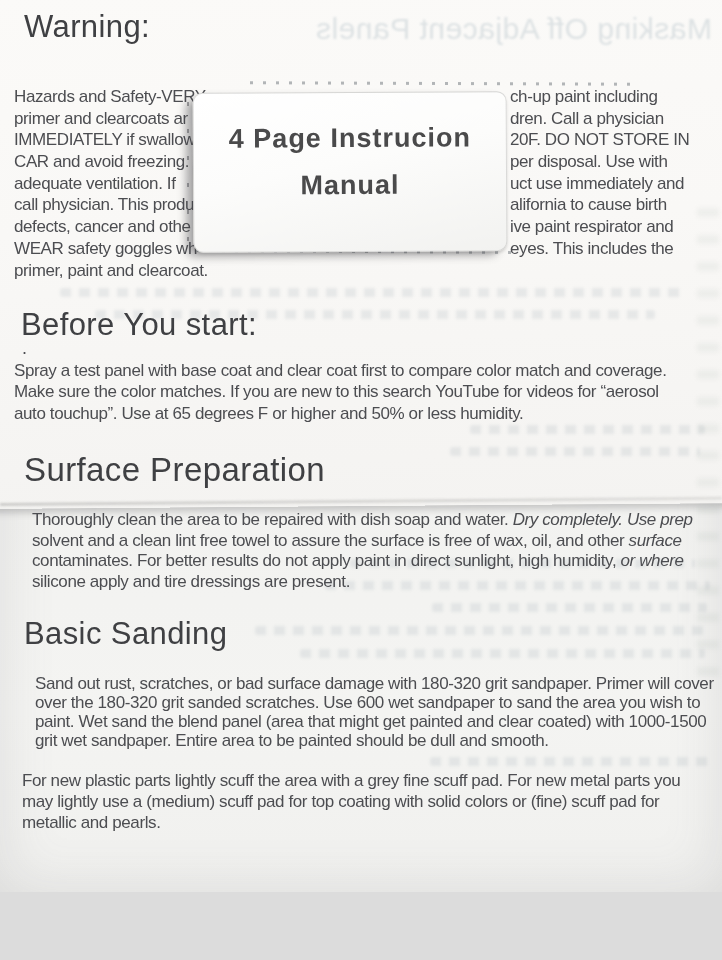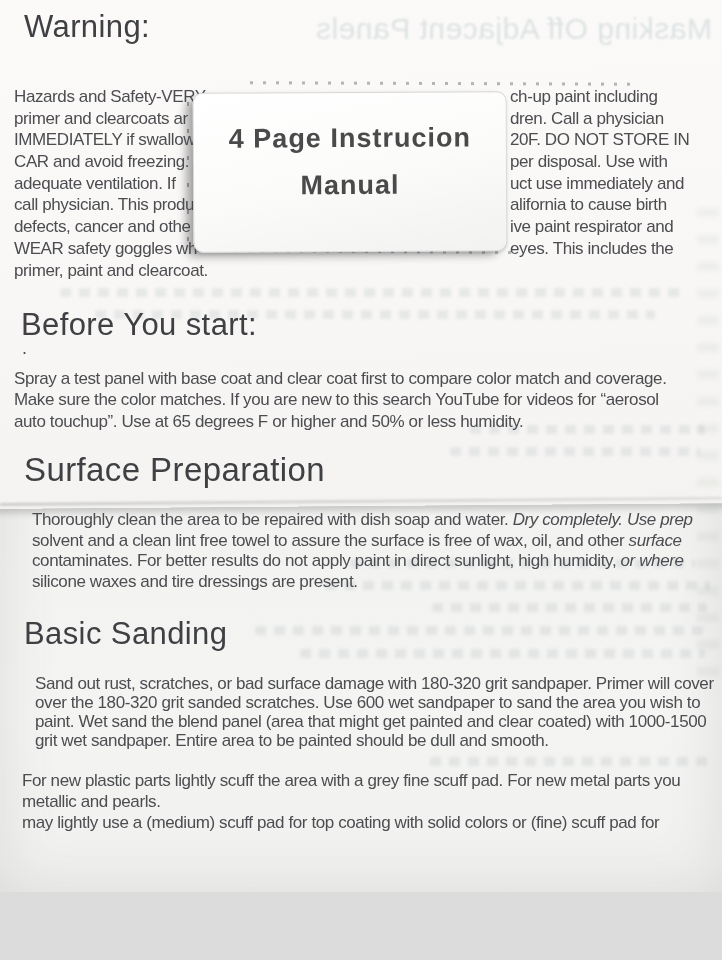--- a/index.html
+++ b/index.html
@@ -134,45 +134,45 @@
       <span class="wl">primer, paint and clearcoat.</span>
     </div>
   </div>
 
   <div class="dots dots-top"></div>
   <div class="dots dots-bottom"></div>
   <div class="vticks"></div>
 
   <div class="h1" style="left:21px;top:308px;">Before You start:</div>
   <div class="stray">.</div>
-  <div class="para" style="left:14px;top:368px;line-height:21.3px;">
+  <div class="para" style="left:14px;top:360px;line-height:21.3px;">
     <div class="ln">Spray a test panel with base coat and clear coat first to compare color match and coverage.</div>
     <div class="ln">Make sure the color matches.  If you are new to this search YouTube for videos for “aerosol</div>
     <div class="ln">auto touchup”.  Use at 65 degrees F or higher and 50% or less humidity.</div>
   </div>
 
   <div class="h1" style="left:24px;top:452px;font-size:33px;">Surface Preparation</div>
   <div class="para" style="left:32px;top:510px;line-height:20.6px;">
     <div class="ln"><span>Thoroughly clean the area to be repaired with dish soap and water.  </span><span class="it">Dry completely. Use prep</span></div>
     <div class="ln"><span>solvent and a clean lint free towel to assure the surface is free of wax, oil, and other </span><span class="it">surface</span></div>
     <div class="ln"><span>contaminates. For better results do not apply paint in direct sunlight, high humidity, </span><span class="it">or where</span></div>
-    <div class="ln"><span>silicone waxes and tire dressings are present.</span></div>
+    <div class="ln"><span>silicone apply and tire dressings are present.</span></div>
   </div>
 
   <div class="h1" style="left:24px;top:617px;">Basic Sanding</div>
   <div class="para" style="left:35px;top:674px;line-height:19px;">
     <div class="ln">Sand out rust, scratches, or bad surface damage with 180-320 grit sandpaper. Primer will cover</div>
     <div class="ln">over the 180-320 grit sanded scratches. Use 600 wet sandpaper to sand the area you wish to</div>
     <div class="ln">paint. Wet sand the blend panel (area that might get painted and clear coated) with 1000-1500</div>
     <div class="ln">grit wet sandpaper. Entire area to be painted should be dull and smooth.</div>
   </div>
   <div class="para" style="left:22px;top:770px;line-height:21px;">
     <div class="ln">For new plastic parts lightly scuff the area with a grey fine scuff pad. For new metal parts you</div>
+    <div class="ln">may lightly use a (medium) scuff pad for top coating with solid colors or (fine) scuff pad for</div>
     <div class="ln">metallic and pearls.</div>
-    <div class="ln">may lightly use a (medium) scuff pad for top coating with solid colors or (fine) scuff pad for</div>
   </div>
 
   <div class="sticker">
     <div class="sticker-l1">4 Page Instrucion</div>
     <div class="sticker-l2">Manual</div>
   </div>
 
 </div>
 
 </body></html>

